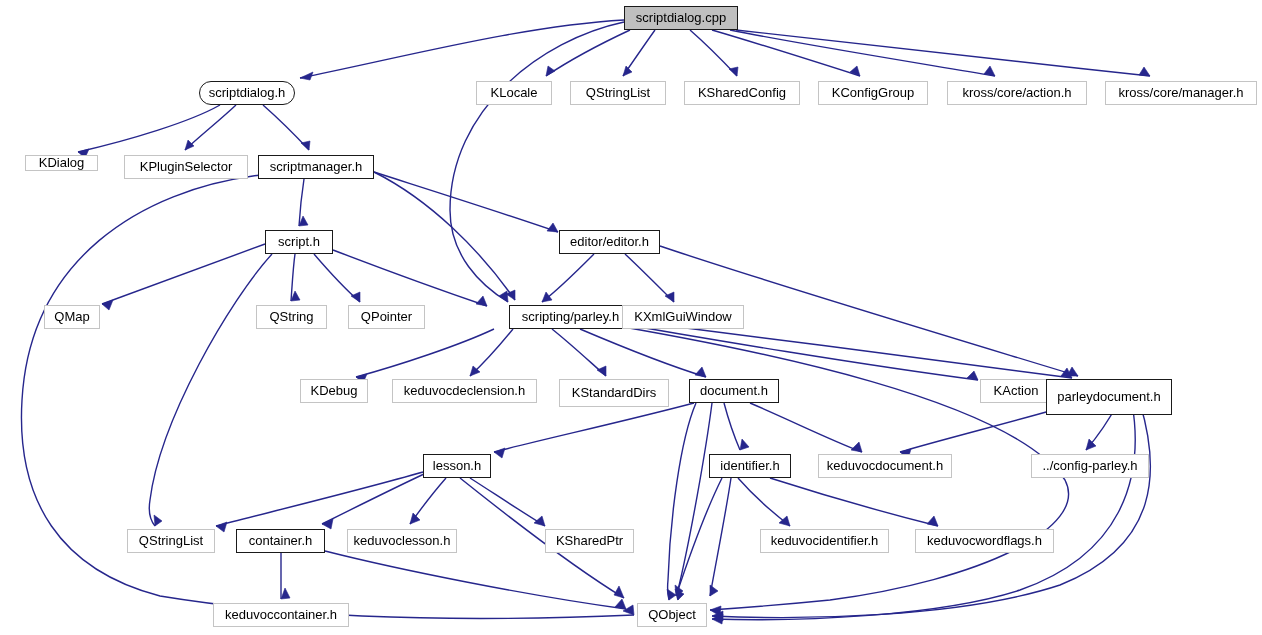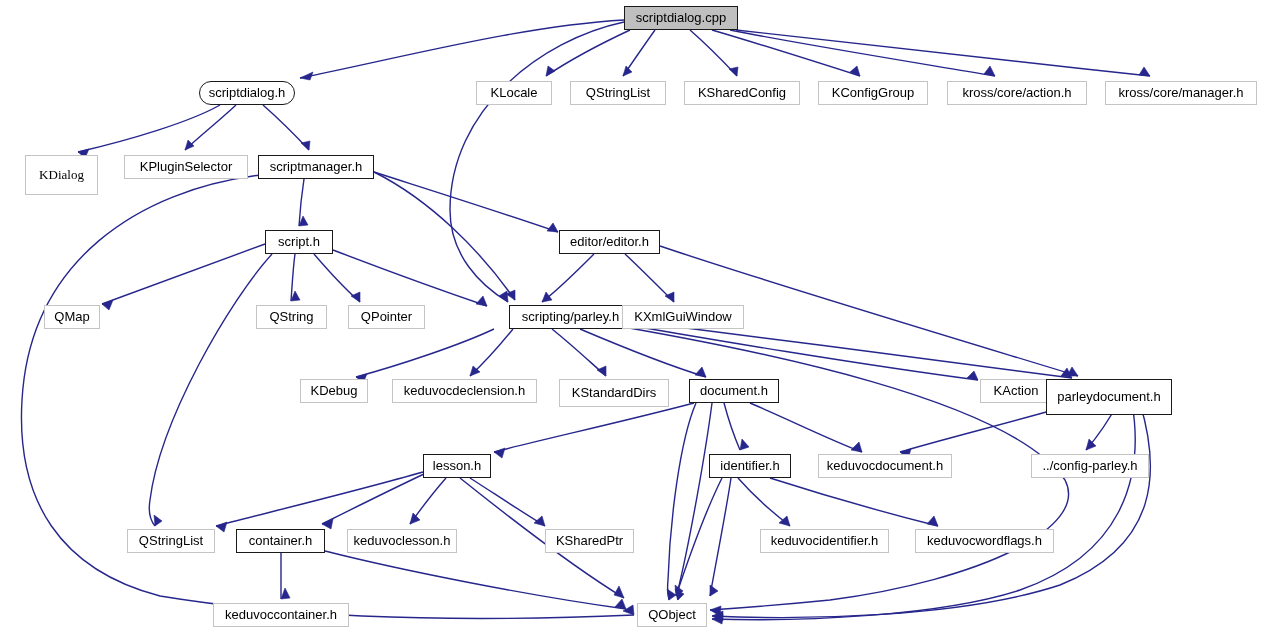--- a/index.html
+++ b/index.html
@@ -183,21 +183,21 @@
     </div>
     <div class="node-box" style="left: 818px; top: 81px; width: 110px; height: 24px; border-color: rgb(196, 196, 196);">
       <span class="node-label">KConfigGroup</span>
     </div>
     <div class="node-box" style="left: 1105px; top: 81px; width: 152px; height: 24px; border-color: rgb(196, 196, 196);">
       <span class="node-label">kross/core/manager.h</span>
     </div>
     <div class="node-box" style="left: 947px; top: 81px; width: 140px; height: 24px; border-color: rgb(196, 196, 196);">
       <span class="node-label">kross/core/action.h</span>
     </div>
-    <div class="node-box" style="left: 25px; top: 155px; width: 73px; height: 40px; border-color: rgb(196, 196, 196); font-family: Liberation Serif, serif;">
+    <div class="node-box" style="left: 25px; top: 155px; width: 73px; height: 16px; border-color: rgb(196, 196, 196);">
       <span class="node-label">KDialog</span>
     </div>
     <div class="node-box" style="left: 124px; top: 155px; width: 124px; height: 24px; border-color: rgb(196, 196, 196);">
       <span class="node-label">KPluginSelector</span>
     </div>
     <div class="node-box emph" style="left: 258px; top: 155px; width: 116px; height: 24px; border-color: rgb(26, 26, 26);">
       <span class="node-label">scriptmanager.h</span>
     </div>
     <div class="node-box emph" style="left: 265px; top: 230px; width: 68px; height: 24px; border-color: rgb(26, 26, 26);">
       <span class="node-label">script.h</span>

